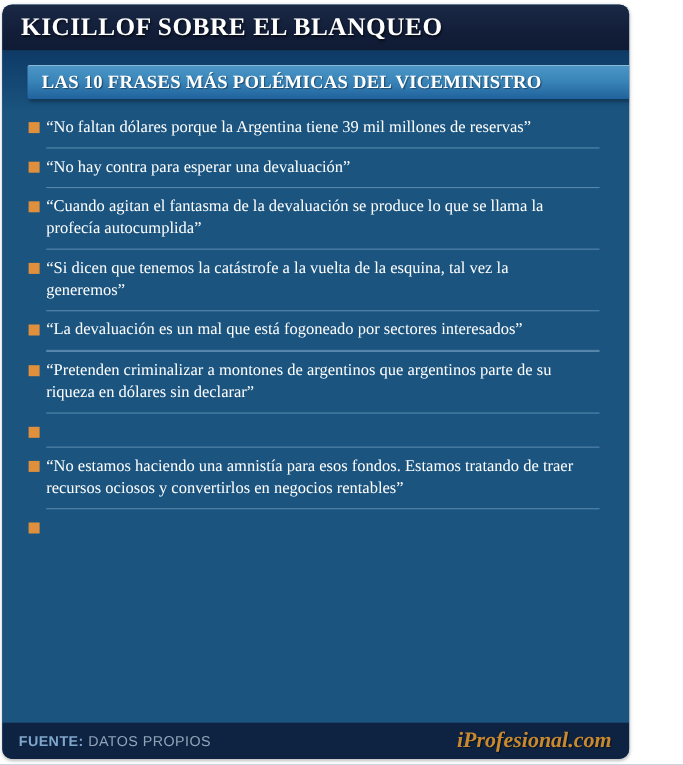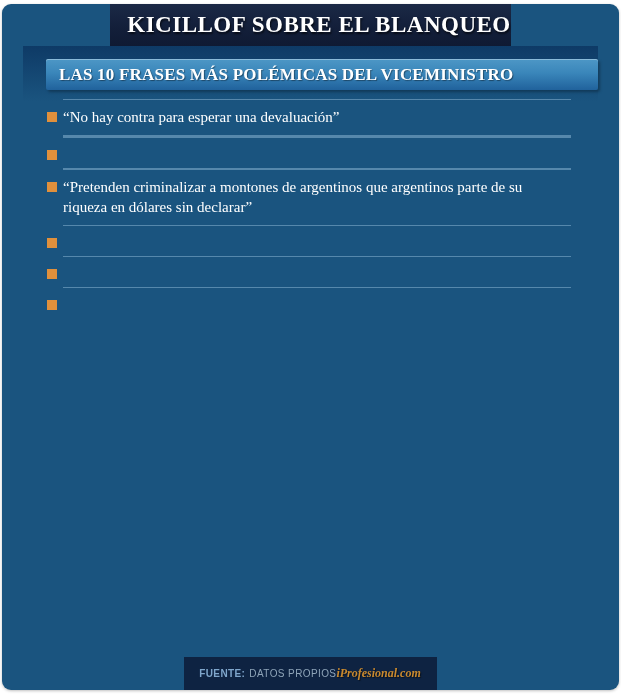--- a/index.html
+++ b/index.html
@@ -7,29 +7,28 @@
     padding: 0;
     background: #ffffff;
     width: 621px;
     height: 695px;
     overflow: hidden;
     font-family: "Liberation Sans", sans-serif;
   }
   .card {
     position: relative;
     margin: 4px 2px 5px 2px;
-    width: 617px;
+    width: 570px;
     height: 686px;
     border-radius: 9px;
     overflow: hidden;
     display: flex;
     flex-direction: column;
     box-shadow: 0 1px 3px rgba(0,0,0,0.25);
     background: var(--body-bg, #1A547F);
-    align-items: center;
   }
   
   .header {
     height: 42px;
     flex: 0 0 42px;
     background: linear-gradient(180deg, #1b2946 0%, var(--header-bg, #131F3A) 55%, #0f1a33 100%);
     display: flex;
     align-items: center;
     padding-left: 17px;
   }
@@ -101,37 +100,37 @@
   .footer {
     flex: 0 0 33px;
     height: 33px;
     background: var(--footer-bg, #0E2342);
     display: flex;
     align-items: center;
     justify-content: space-between;
     padding: 0 16px 0 15px;
   }
   .source {
-    font-size: 10px;
+    font-size: 13px;
     letter-spacing: 0.4px;
     white-space: nowrap;
   }
   .source-label {
     font-weight: bold;
     color: #7FA6CB;
   }
   .source-value {
     color: #8EA4B8;
     margin-left: 4px;
   }
   .brand {
     font-family: "Liberation Serif", serif;
     font-style: italic;
     font-weight: bold;
-    font-size: 12px;
+    font-size: 20px;
     color: var(--brand-gold, #C9892E);
     text-shadow: 1px 1px 1px rgba(0,0,0,0.5);
     white-space: nowrap;
   }
 </style>
 </head>
 <body>
 
 <div class="card">
 
@@ -140,52 +139,66 @@
   </div>
 
   <div class="content">
 
     <div class="banner">
       <div class="banner-title">LAS 10 FRASES MÁS POLÉMICAS DEL VICEMINISTRO</div>
     </div>
 
     <div class="list">
 
+      <div class="item">
+        <span class="bullet"></span>
+        <div class="quote">“No faltan dólares porque la Argentina tiene 39 mil millones de reservas”</div>
+      </div>
       <div class="divider"></div>
 
       <div class="item">
         <span class="bullet"></span>
         <div class="quote">“No hay contra para esperar una devaluación”</div>
       </div>
       <div class="divider"></div>
 
-      <div class="divider"></div>
-
-      <div class="divider"></div>
-
-      <div class="item">
-        <span class="bullet"></span>
+      <div class="item">
+        <span class="bullet"></span>
+        <div class="quote">“Cuando agitan el fantasma de la devaluación se produce lo que se llama la profecía autocumplida”</div>
+      </div>
+      <div class="divider"></div>
+
+      <div class="item">
+        <span class="bullet"></span>
+        <div class="quote">“Si dicen que tenemos la catástrofe a la vuelta de la esquina, tal vez la generemos”</div>
+      </div>
+      <div class="divider"></div>
+
+      <div class="item">
+        <span class="bullet"></span>
+        <div class="quote">“La devaluación es un mal que está fogoneado por sectores interesados”</div>
       </div>
       <div class="divider"></div>
 
       <div class="divider"></div>
 
       <div class="item">
         <span class="bullet"></span>
         <div class="quote">“Pretenden criminalizar a montones de argentinos que argentinos parte de su riqueza en dólares sin declarar”</div>
       </div>
       <div class="divider"></div>
 
       <div class="item">
         <span class="bullet"></span>
       </div>
       <div class="divider"></div>
 
       <div class="item">
         <span class="bullet"></span>
+        <div class="quote">“No estamos haciendo una amnistía para esos fondos. Estamos tratando de traer recursos ociosos y convertirlos en negocios rentables”</div>
       </div>
       <div class="divider"></div>
 
       <div class="item">
         <span class="bullet"></span>
       </div>
 
     </div>
   </div>
 

